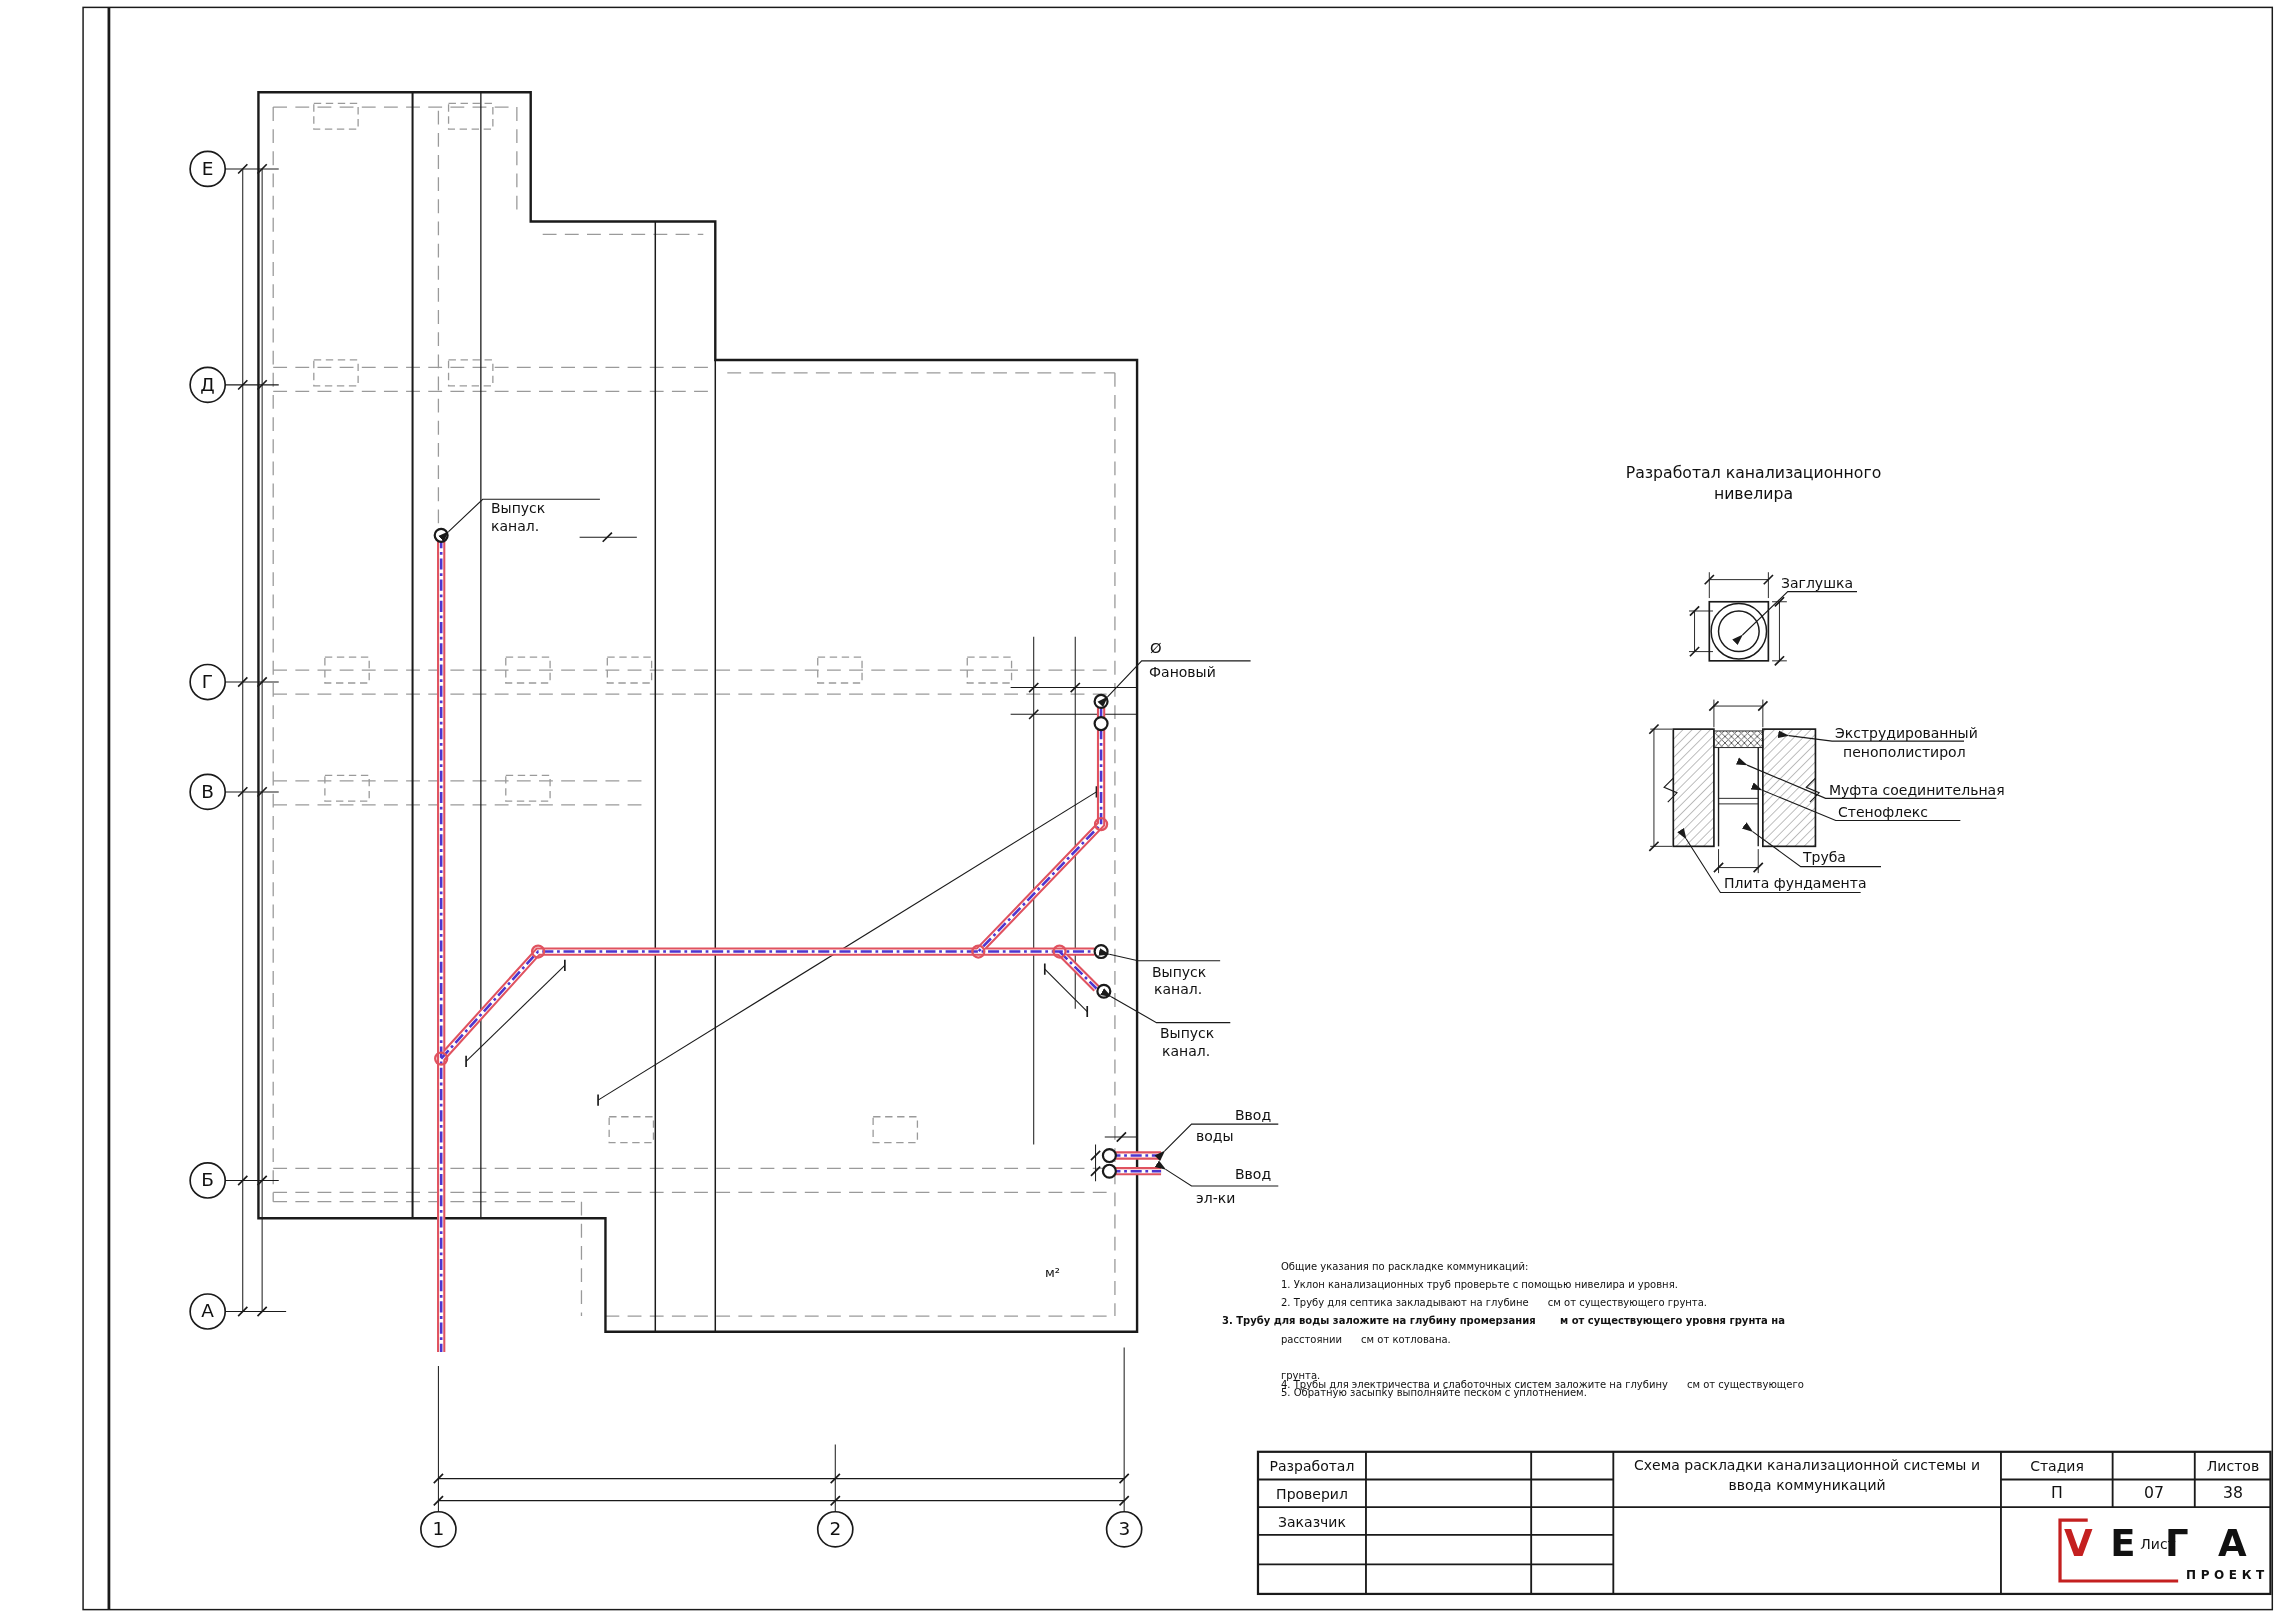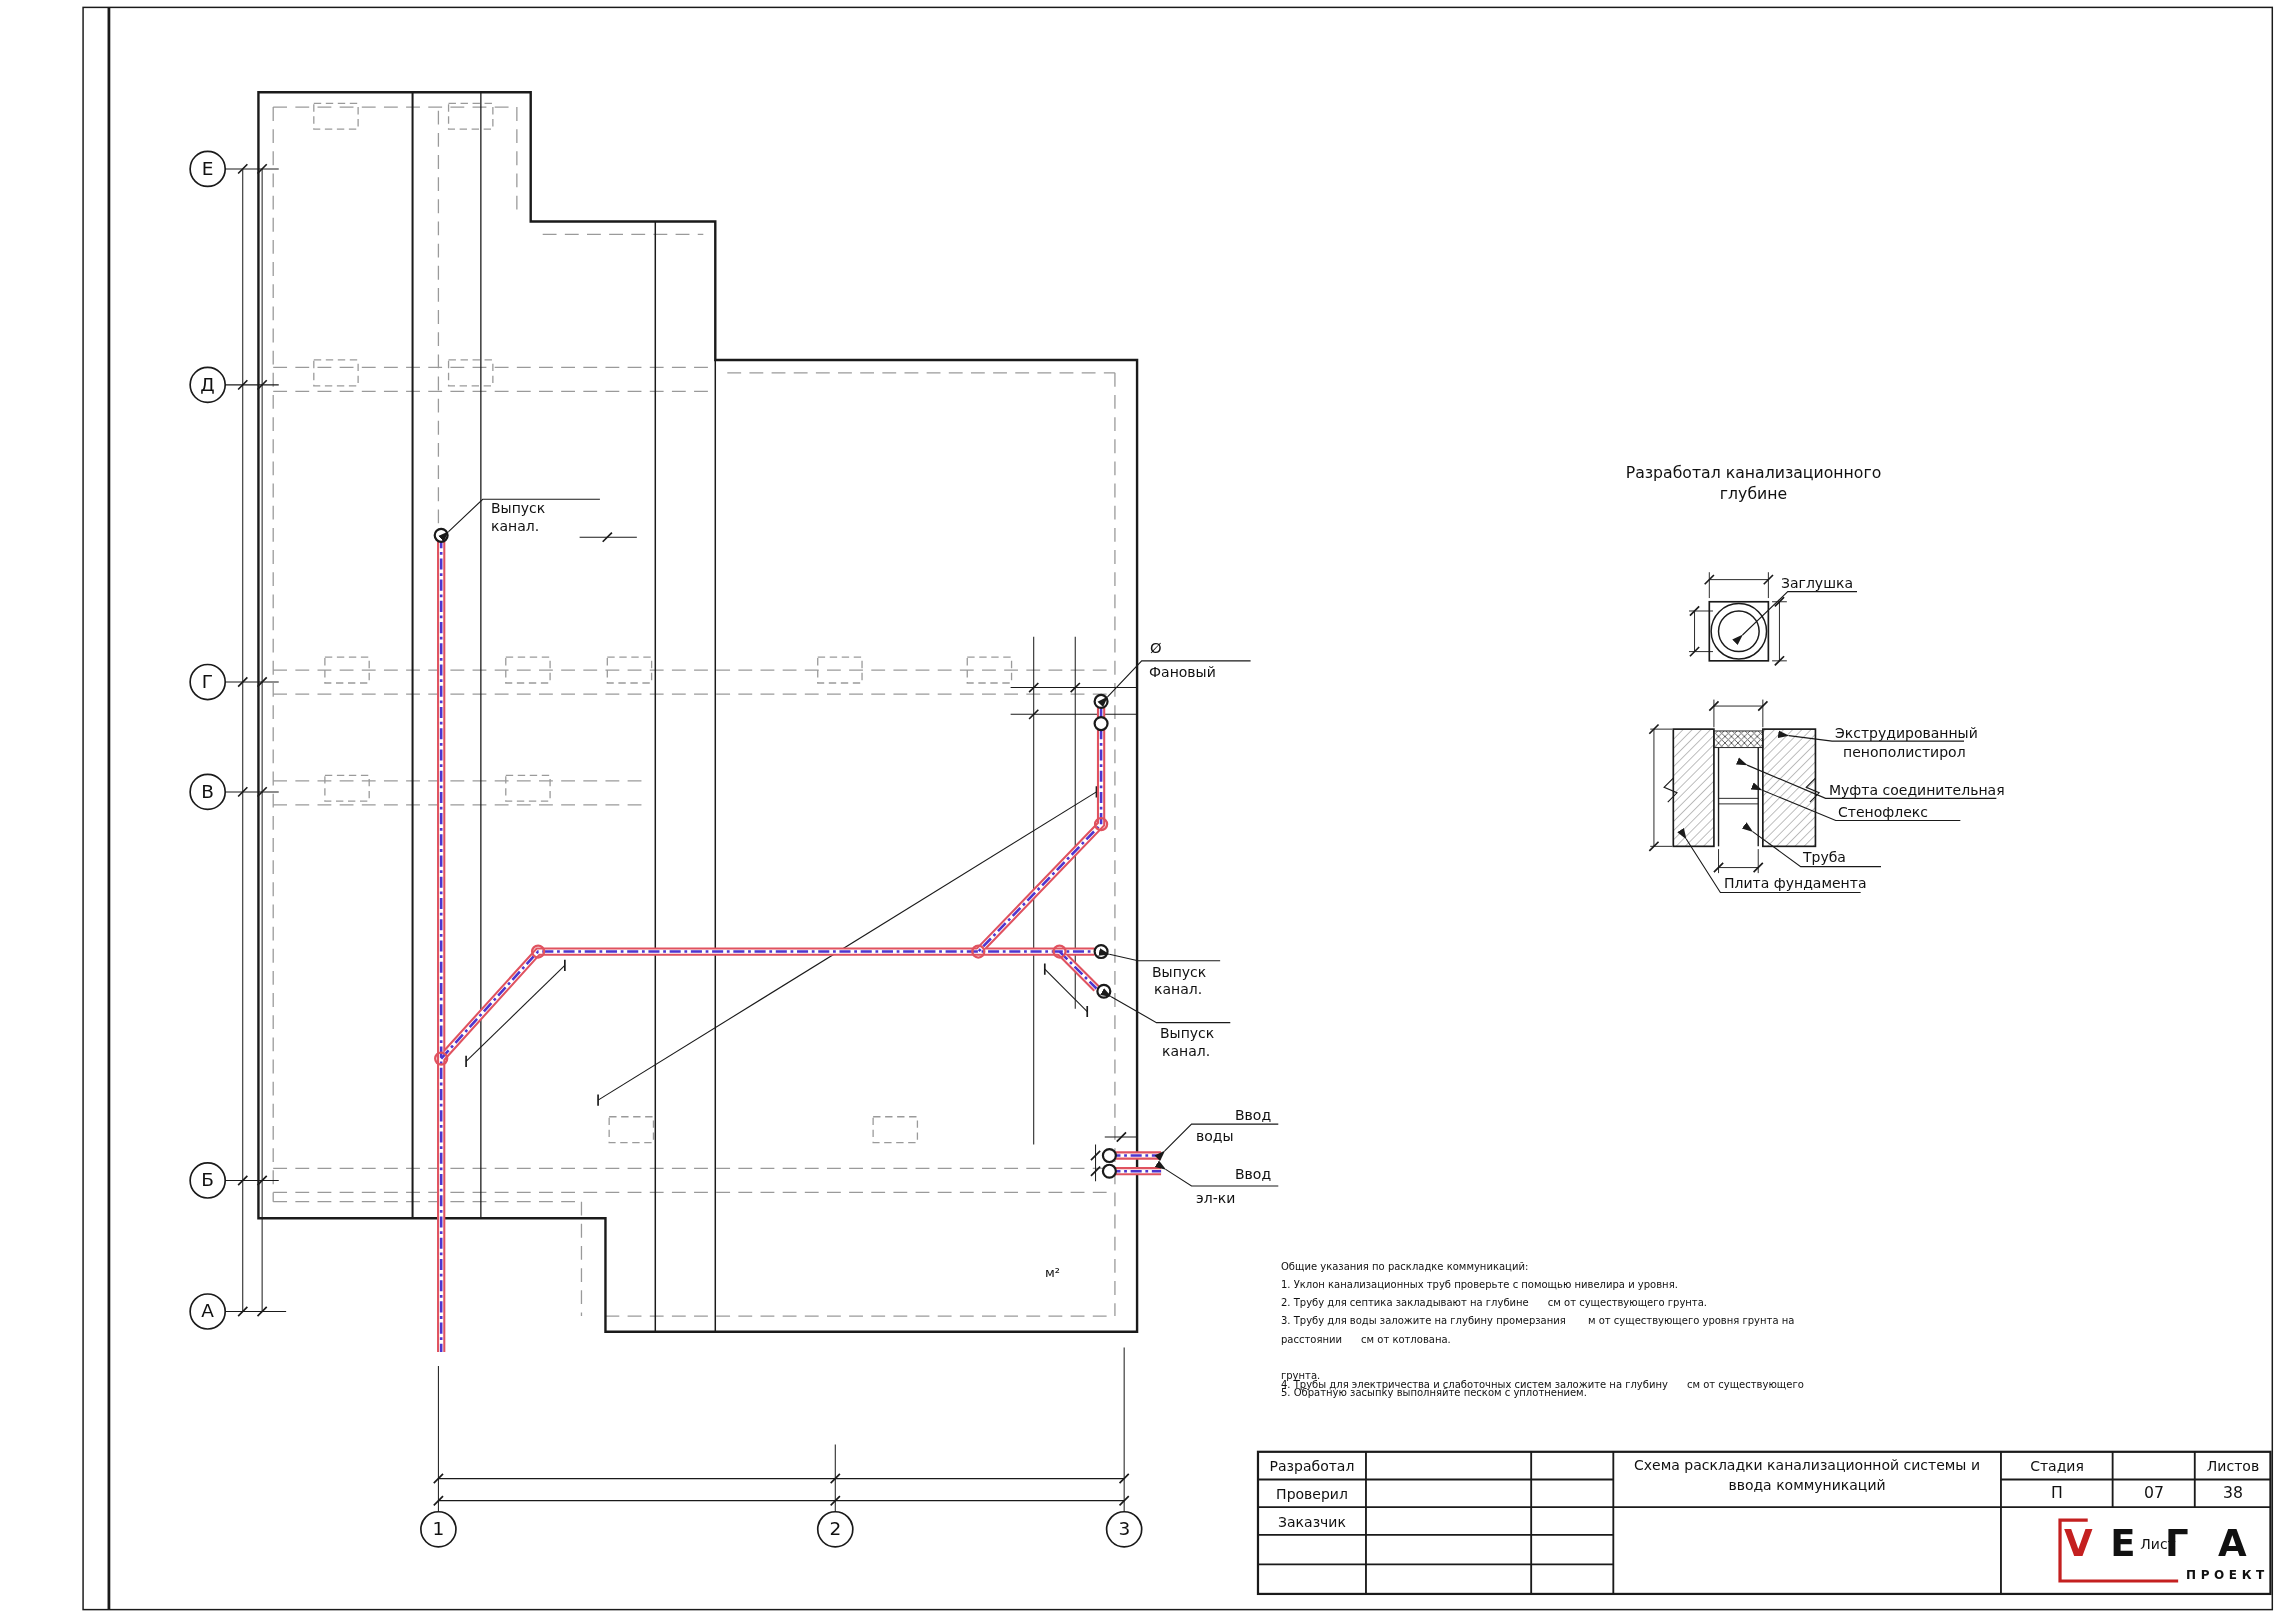--- a/index.html
+++ b/index.html
@@ -299,35 +299,35 @@
 
 <div class="t lbl" style="left:1235px;top:1107px;">Ввод</div>
 <div class="t lbl" style="left:1196px;top:1128px;">воды</div>
 
 <div class="t lbl" style="left:1235px;top:1166px;">Ввод</div>
 <div class="t lbl" style="left:1196px;top:1190px;">эл-ки</div>
 
 <div class="t" style="left:1045px;top:1266px;font-size:13px;">м²</div>
 
 <div class="t ctr" style="left:1523px;top:464px;width:461px;font-size:15.7px;">Разработал канализационного</div>
-<div class="t ctr" style="left:1523px;top:485px;width:461px;font-size:15.7px;">глубине</div>
+<div class="t ctr" style="left:1523px;top:485px;width:461px;font-size:15.7px;">нивелира</div>
 
 <div class="t lbl" style="left:1781px;top:575px;">Заглушка</div>
 
 <div class="t lbl" style="left:1835px;top:725px;">Экструдированный</div>
 <div class="t lbl" style="left:1843px;top:744px;">пенополистирол</div>
 <div class="t lbl" style="left:1829px;top:782px;">Муфта соединительная</div>
 <div class="t lbl" style="left:1838px;top:804px;">Стенофлекс</div>
 <div class="t lbl" style="left:1803px;top:849px;">Труба</div>
 <div class="t lbl" style="left:1724px;top:875px;">Плита фундамента</div>
 
 <div class="t note" style="left:1281px;top:1261px;">Общие указания по раскладке коммуникаций:</div>
 <div class="t note" style="left:1281px;top:1279px;">1. Уклон канализационных труб проверьте с помощью нивелира и уровня.</div>
 <div class="t note" style="left:1281px;top:1297px;">2. Трубу для септика закладывают на глубине      см от существующего грунта.</div>
-<div class="t note" style="left:1281px;top:1315px;">3. Трубу для воды заложите на глубину промерзания       м от существующего уровня грунта на</div>
+<div class="t note" style="left:1222px;top:1315px;font-weight:bold;">3. Трубу для воды заложите на глубину промерзания       м от существующего уровня грунта на</div>
 <div class="t note" style="left:1281px;top:1334px;">расстоянии      см от котлована.</div>
 <div class="t note" style="left:1281px;top:1351px;margin-top:28px;">4. Трубы для электричества и слаботочных систем заложите на глубину      см от существующего</div>
 <div class="t note" style="left:1281px;top:1370px;">грунта.</div>
 <div class="t note" style="left:1281px;top:1387px;">5. Обратную засыпку выполняйте песком с уплотнением.</div>
 
 <div class="t stamp" style="left:1258px;top:1458px;width:108px;">Разработал</div>
 <div class="t stamp" style="left:1258px;top:1486px;width:108px;">Проверил</div>
 <div class="t stamp" style="left:1258px;top:1514px;width:108px;">Заказчик</div>
 
 <div class="t stamp" style="left:1613px;top:1457px;width:388px;">Схема раскладки канализационной системы и</div>

